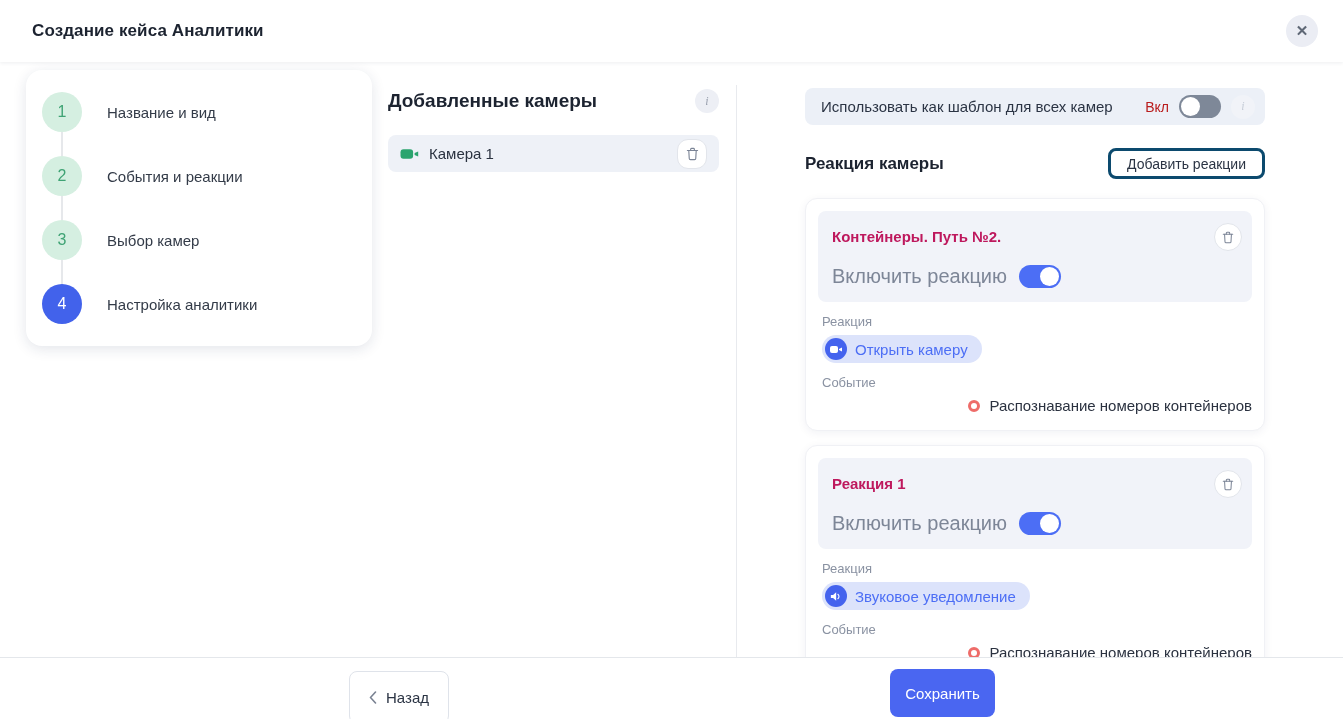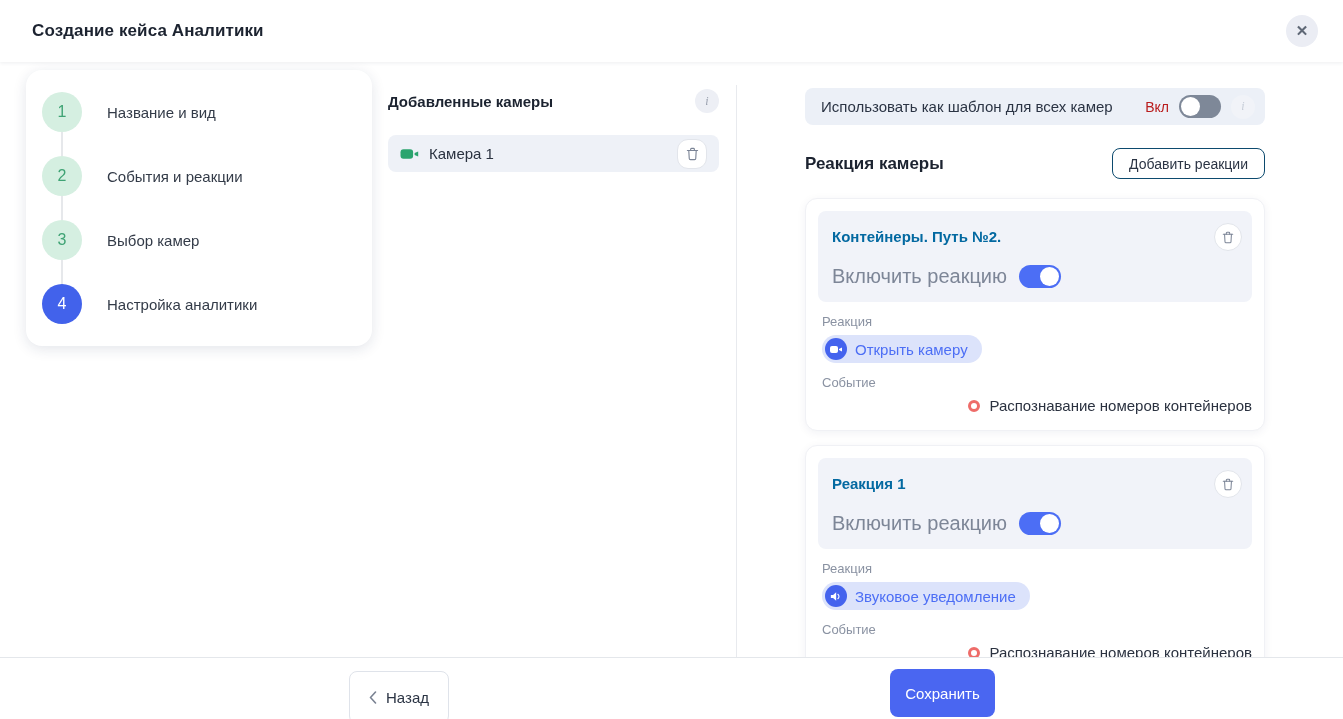--- a/index.html
+++ b/index.html
@@ -25,21 +25,21 @@
   .step-circle { width:40px; height:40px; border-radius:50%; display:flex; align-items:center;
                  justify-content:center; font-size:16px; flex:none; }
   .step-circle.done { background:#d5efe1; color:#3fa374; }
   .step-circle.active { background:#4262eb; color:#fff; }
   .step-label { margin-left:25px; font-size:15px; color:#333b48; }
   .step-connector { width:2px; height:24px; background:#e6e8eb; margin-left:19px; }
 
   
   .cameras-col { position:absolute; left:388px; top:0; width:331px; }
   .cameras-head { margin-top:27px; display:flex; align-items:center; justify-content:space-between; }
-  .cameras-title { font-size:15px; font-weight:bold; color:#1c2330; }
+  .cameras-title { font-size:19px; font-weight:bold; color:#1c2330; }
   .info-btn { width:24px; height:24px; border-radius:50%; background:#edeff5; border:none; color:#9aa1af;
               font-size:12px; font-style:italic; font-family:"Liberation Serif", serif; cursor:pointer; }
   .camera-row { margin-top:22px; height:37px; background:#eef1f7; border-radius:8px; display:flex;
                 align-items:center; padding:0 12px; }
   .camera-name { margin-left:10px; font-size:15px; color:#2a3240; }
   .row-spacer { flex:1; }
   .trash-btn { width:30px; height:30px; border-radius:11px; background:#fff; border:1px solid #e2e5eb;
                display:flex; align-items:center; justify-content:center; cursor:pointer; }
 
   .v-divider { position:absolute; left:736px; top:23px; width:1px; height:572px; background:#e8eaee; }
@@ -53,30 +53,30 @@
   .toggle { position:relative; width:42px; height:23px; border-radius:12px; cursor:pointer; flex:none; }
   .toggle .knob { position:absolute; top:2px; width:19px; height:19px; border-radius:50%; background:#fff; }
   .toggle.off { background:#7e8898; }
   .toggle.off .knob { left:2px; }
   .toggle.on { background:#4c6ef5; }
   .toggle.on .knob { right:2px; }
   .info-btn.faint { background:#f1f3f8; color:#c7cdd8; margin-left:10px; }
 
   .reactions-head { margin-top:23px; display:flex; align-items:center; justify-content:space-between; }
   .reactions-title { font-size:17px; font-weight:bold; color:#1c2330; }
-  .add-btn { height:31px; padding:0 16px; background:#fff; border:1px solid #0c4a6e; border-radius:8px;
+  .add-btn { height:31px; padding:0 16px; background:#fff; border:3px solid #0c4a6e; border-radius:8px;
              font-size:14px; color:#2b3444; font-family:"Liberation Sans", sans-serif; cursor:pointer; }
 
   .reaction-card { background:#fff; border:1px solid #f0f1f5; border-radius:12px;
                    box-shadow:0 2px 10px rgba(25,39,80,.06); padding:12px 12px 16px 12px; }
   .reaction-card.first { margin-top:19px; }
   .reaction-card.second { margin-top:14px; }
   .card-inner-head { background:#f1f3f9; border-radius:8px; padding:12px 10px 14px 14px; }
   .card-title-row { display:flex; align-items:flex-start; }
-  .card-title { font-size:15px; font-weight:bold; color:#0369a1; padding-top:5px; flex:1; }
+  .card-title { font-size:15px; font-weight:bold; color:#be185d; padding-top:5px; flex:1; }
   .trash-btn.round { width:28px; height:28px; border-radius:50%; }
   .enable-row { display:flex; align-items:center; margin-top:14px; }
   .enable-label { font-size:20px; color:#7d8697; margin-right:12px; }
   .field-label { font-size:13px; color:#8a92a2; margin:12px 0 0 4px; }
   .chip { display:inline-flex; align-items:center; margin:6px 0 0 4px; height:28px; border-radius:15px;
           background:#dce3fb; padding:0 14px 0 3px; cursor:pointer; }
   .chip-icon { width:22px; height:22px; border-radius:50%; background:#4463ee; display:flex;
                align-items:center; justify-content:center; flex:none; }
   .chip-text { margin-left:8px; font-size:15px; color:#4c6ef5; }
   .event-row { display:flex; align-items:center; margin:7px 0 0 4px;justify-content:flex-end; }

